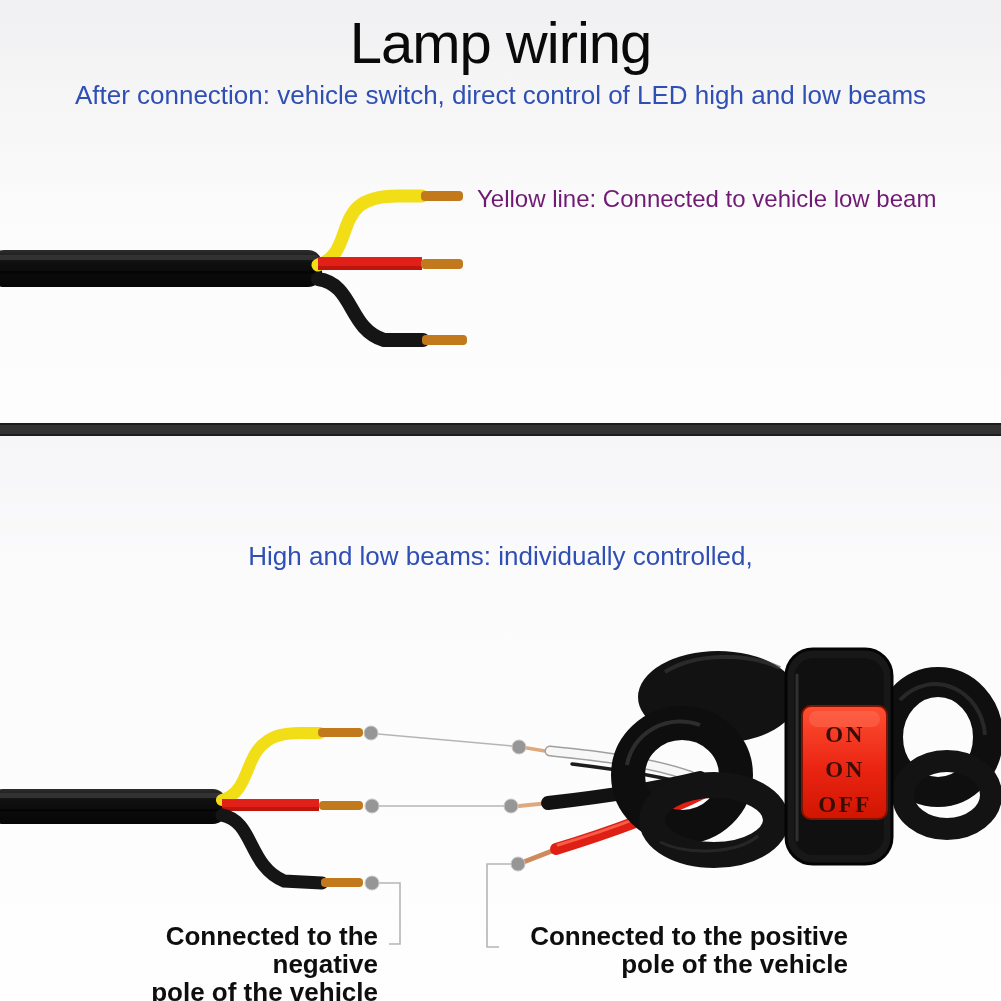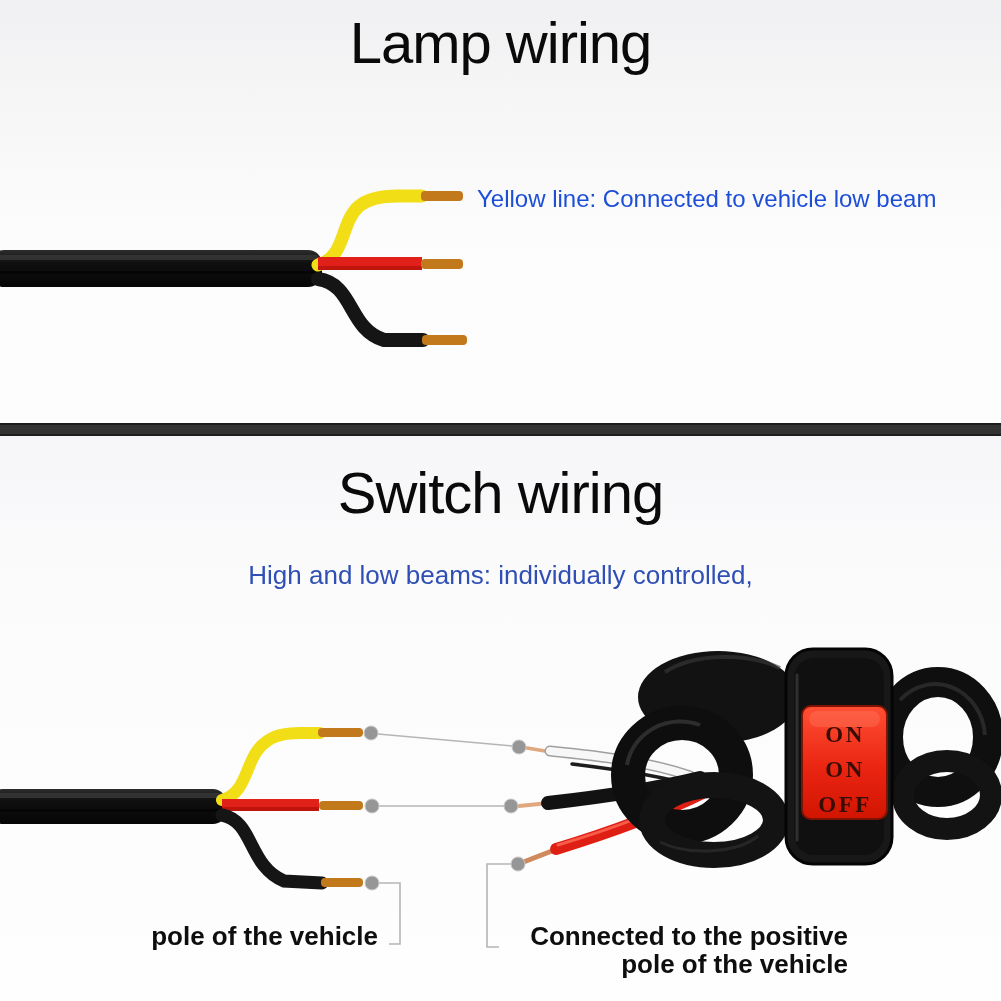--- a/index.html
+++ b/index.html
@@ -22,21 +22,21 @@
   }
   .title{
     position:absolute;left:0;width:1001px;text-align:center;
     font-size:58px;line-height:62px;color:#0a0a0a;letter-spacing:-1px;
   }
   .subtitle{
     position:absolute;left:0;width:1001px;text-align:center;
     font-size:26px;line-height:30px;color:#2f4fb5;
   }
   .wire-label{
-    position:absolute;font-size:24px;line-height:33px;color:#1d4ed8;
+    position:absolute;font-size:24px;line-height:33px;color:#701a75;
   }
   .bottom-label{
     position:absolute;font-size:26px;line-height:28px;font-weight:bold;color:#0e0e0e;
   }
   .art{position:absolute;left:0;top:0;width:1001px;height:1001px;z-index:1;}
   .txt{z-index:2;}
 </style>
 </head>
 <body>
 
@@ -144,27 +144,28 @@
         </g>
       </g>
     </g>
   </svg>
 
   <div class="section-lamp" style="z-index:0"></div>
   <div class="divider" style="z-index:0"></div>
   <div class="section-switch" style="z-index:0"></div>
 
   <div class="title txt" style="top:12px">Lamp wiring</div>
+  <div class="subtitle txt" style="top:80px">After connection: vehicle switch, direct control of LED high and low beams</div>
 
   <div class="wire-label txt" style="left:477px;top:182px">Yellow line: Connected to vehicle low beam</div>
 
-  <div class="title txt" style="top:462px">Switch wiring</div>
-  <div class="subtitle txt" style="top:560px">High and low beams: individually controlled,</div>
+  <div class="subtitle txt" style="top:541px">High and low beams: individually controlled,</div>
 
   <div class="bottom-label txt" style="left:58px;top:922px;width:320px;text-align:right">
+    <div>Connected to the negative</div>
     <div>pole of the vehicle</div>
   </div>
   <div class="bottom-label txt" style="left:518px;top:922px;width:330px;text-align:right">
     <div>Connected to the positive</div>
     <div>pole of the vehicle</div>
   </div>
 
 </div>
 
 </body></html>

